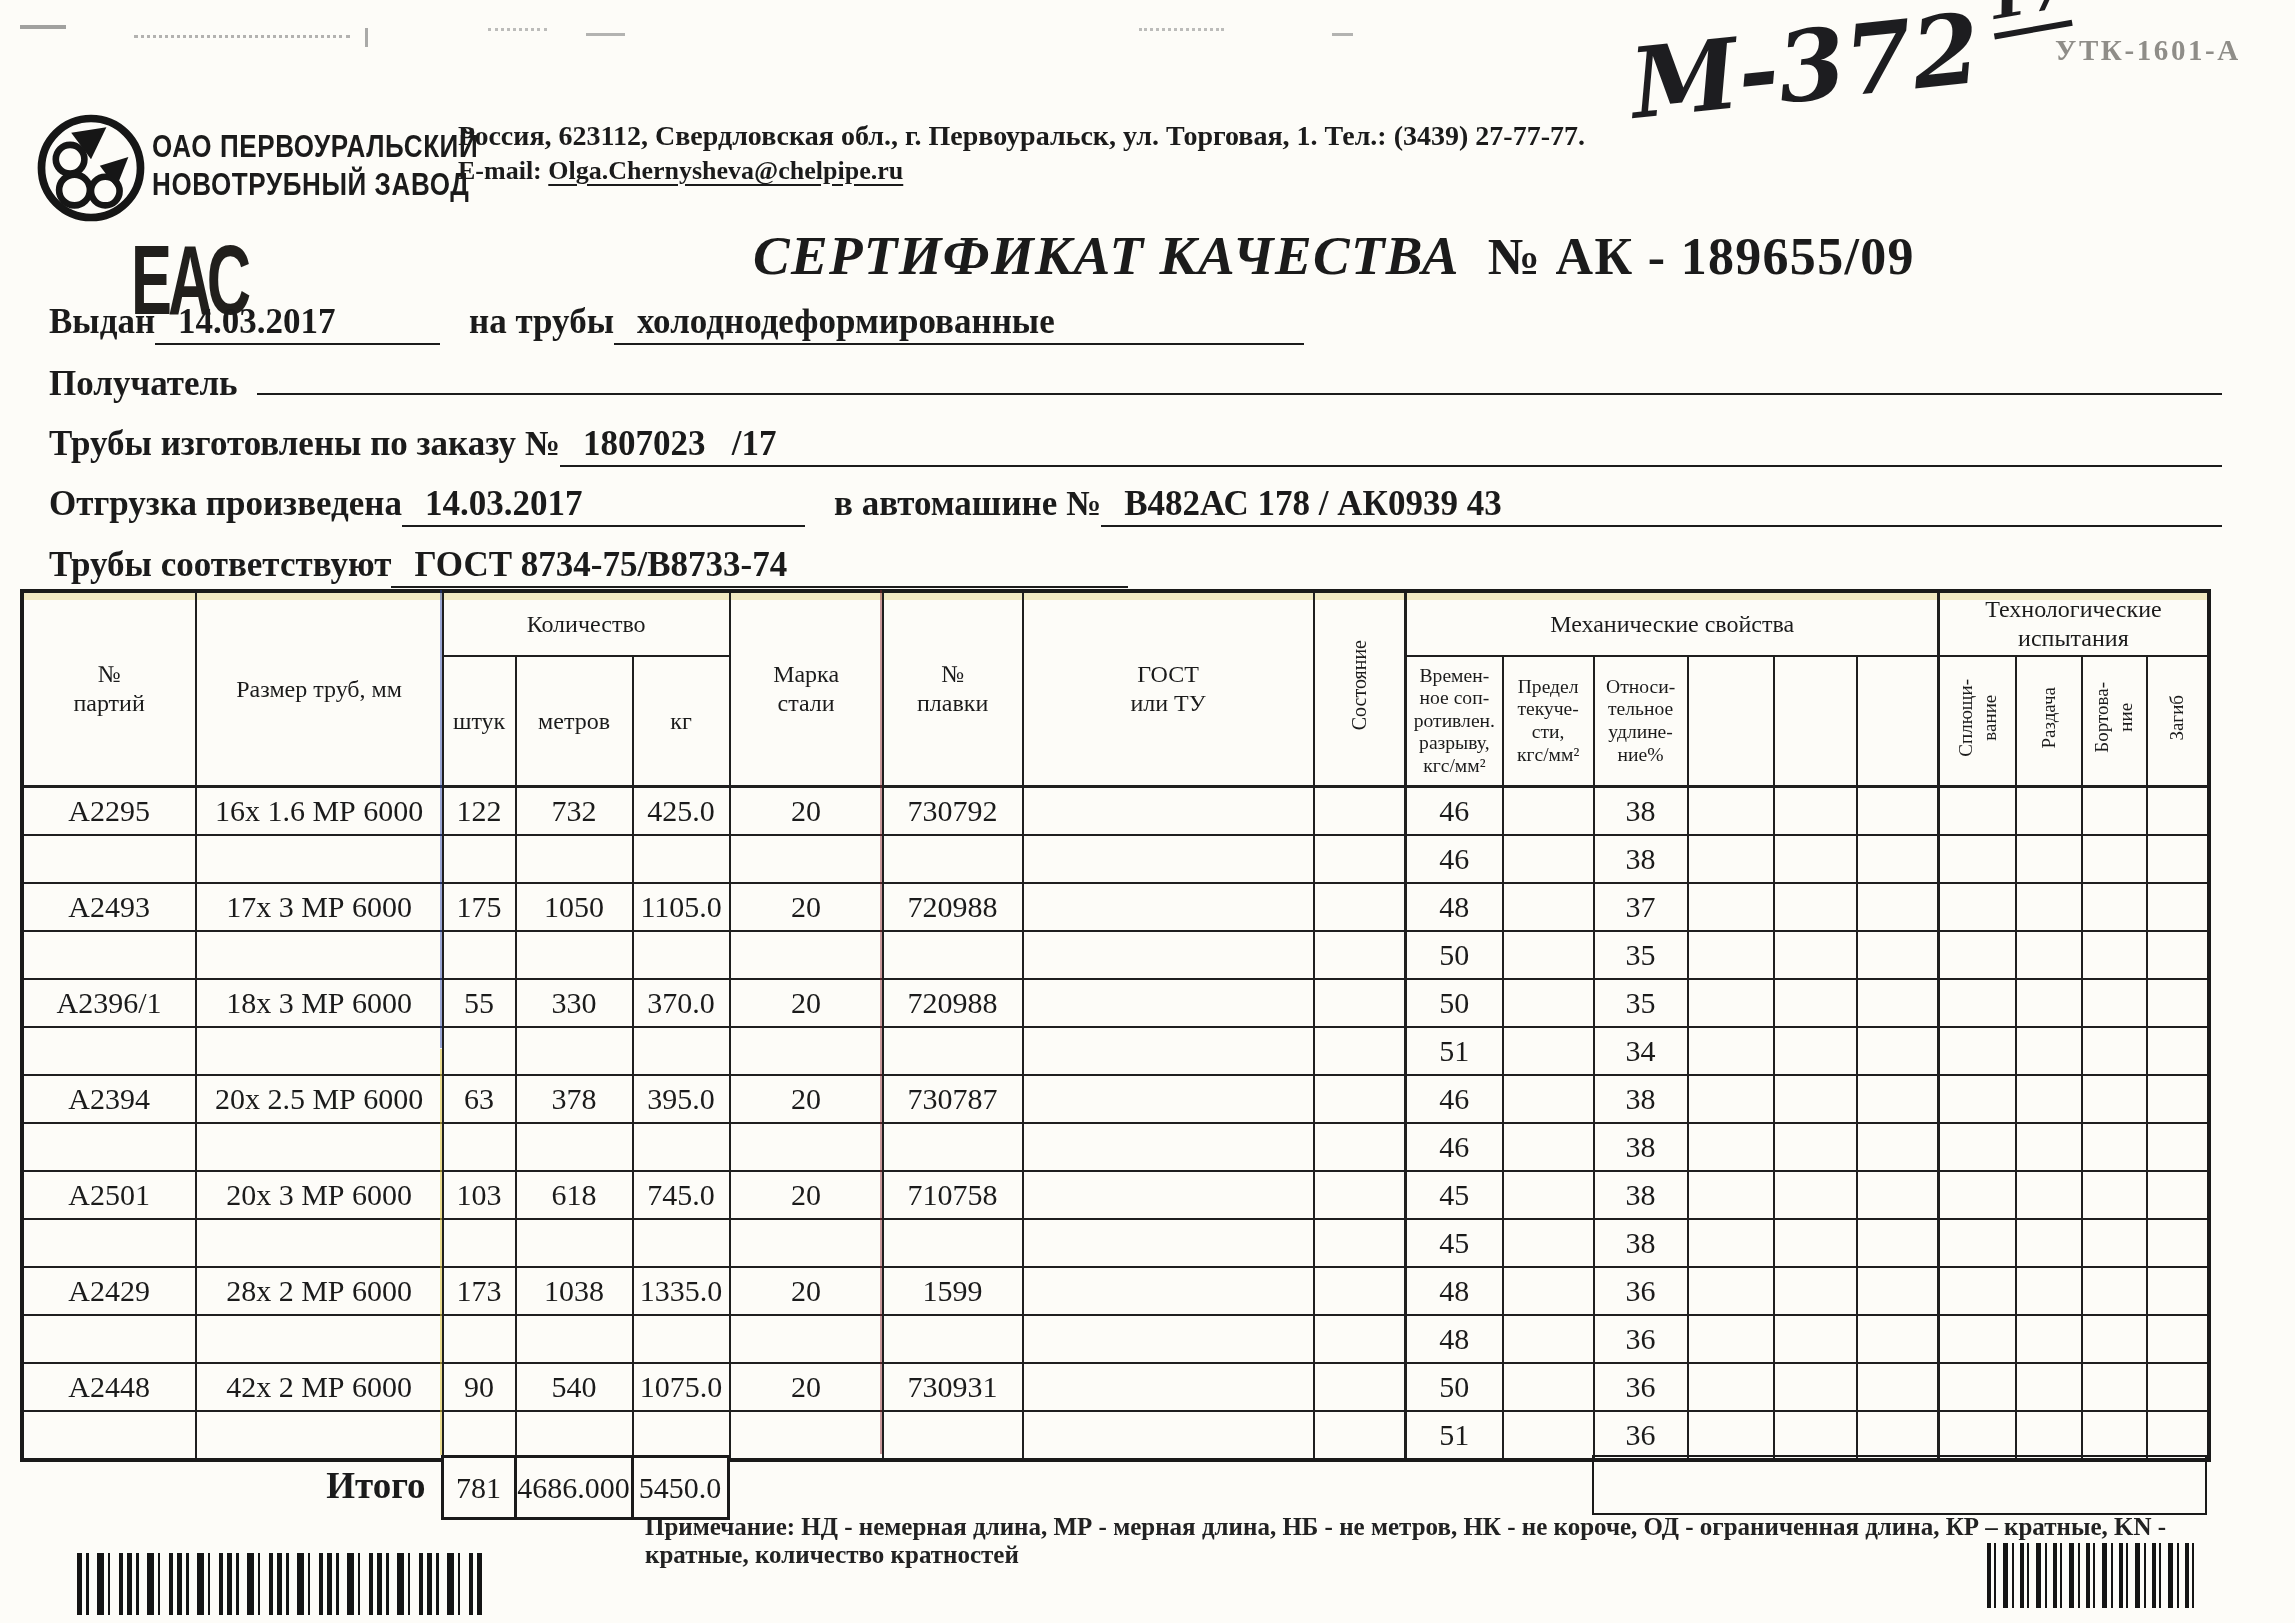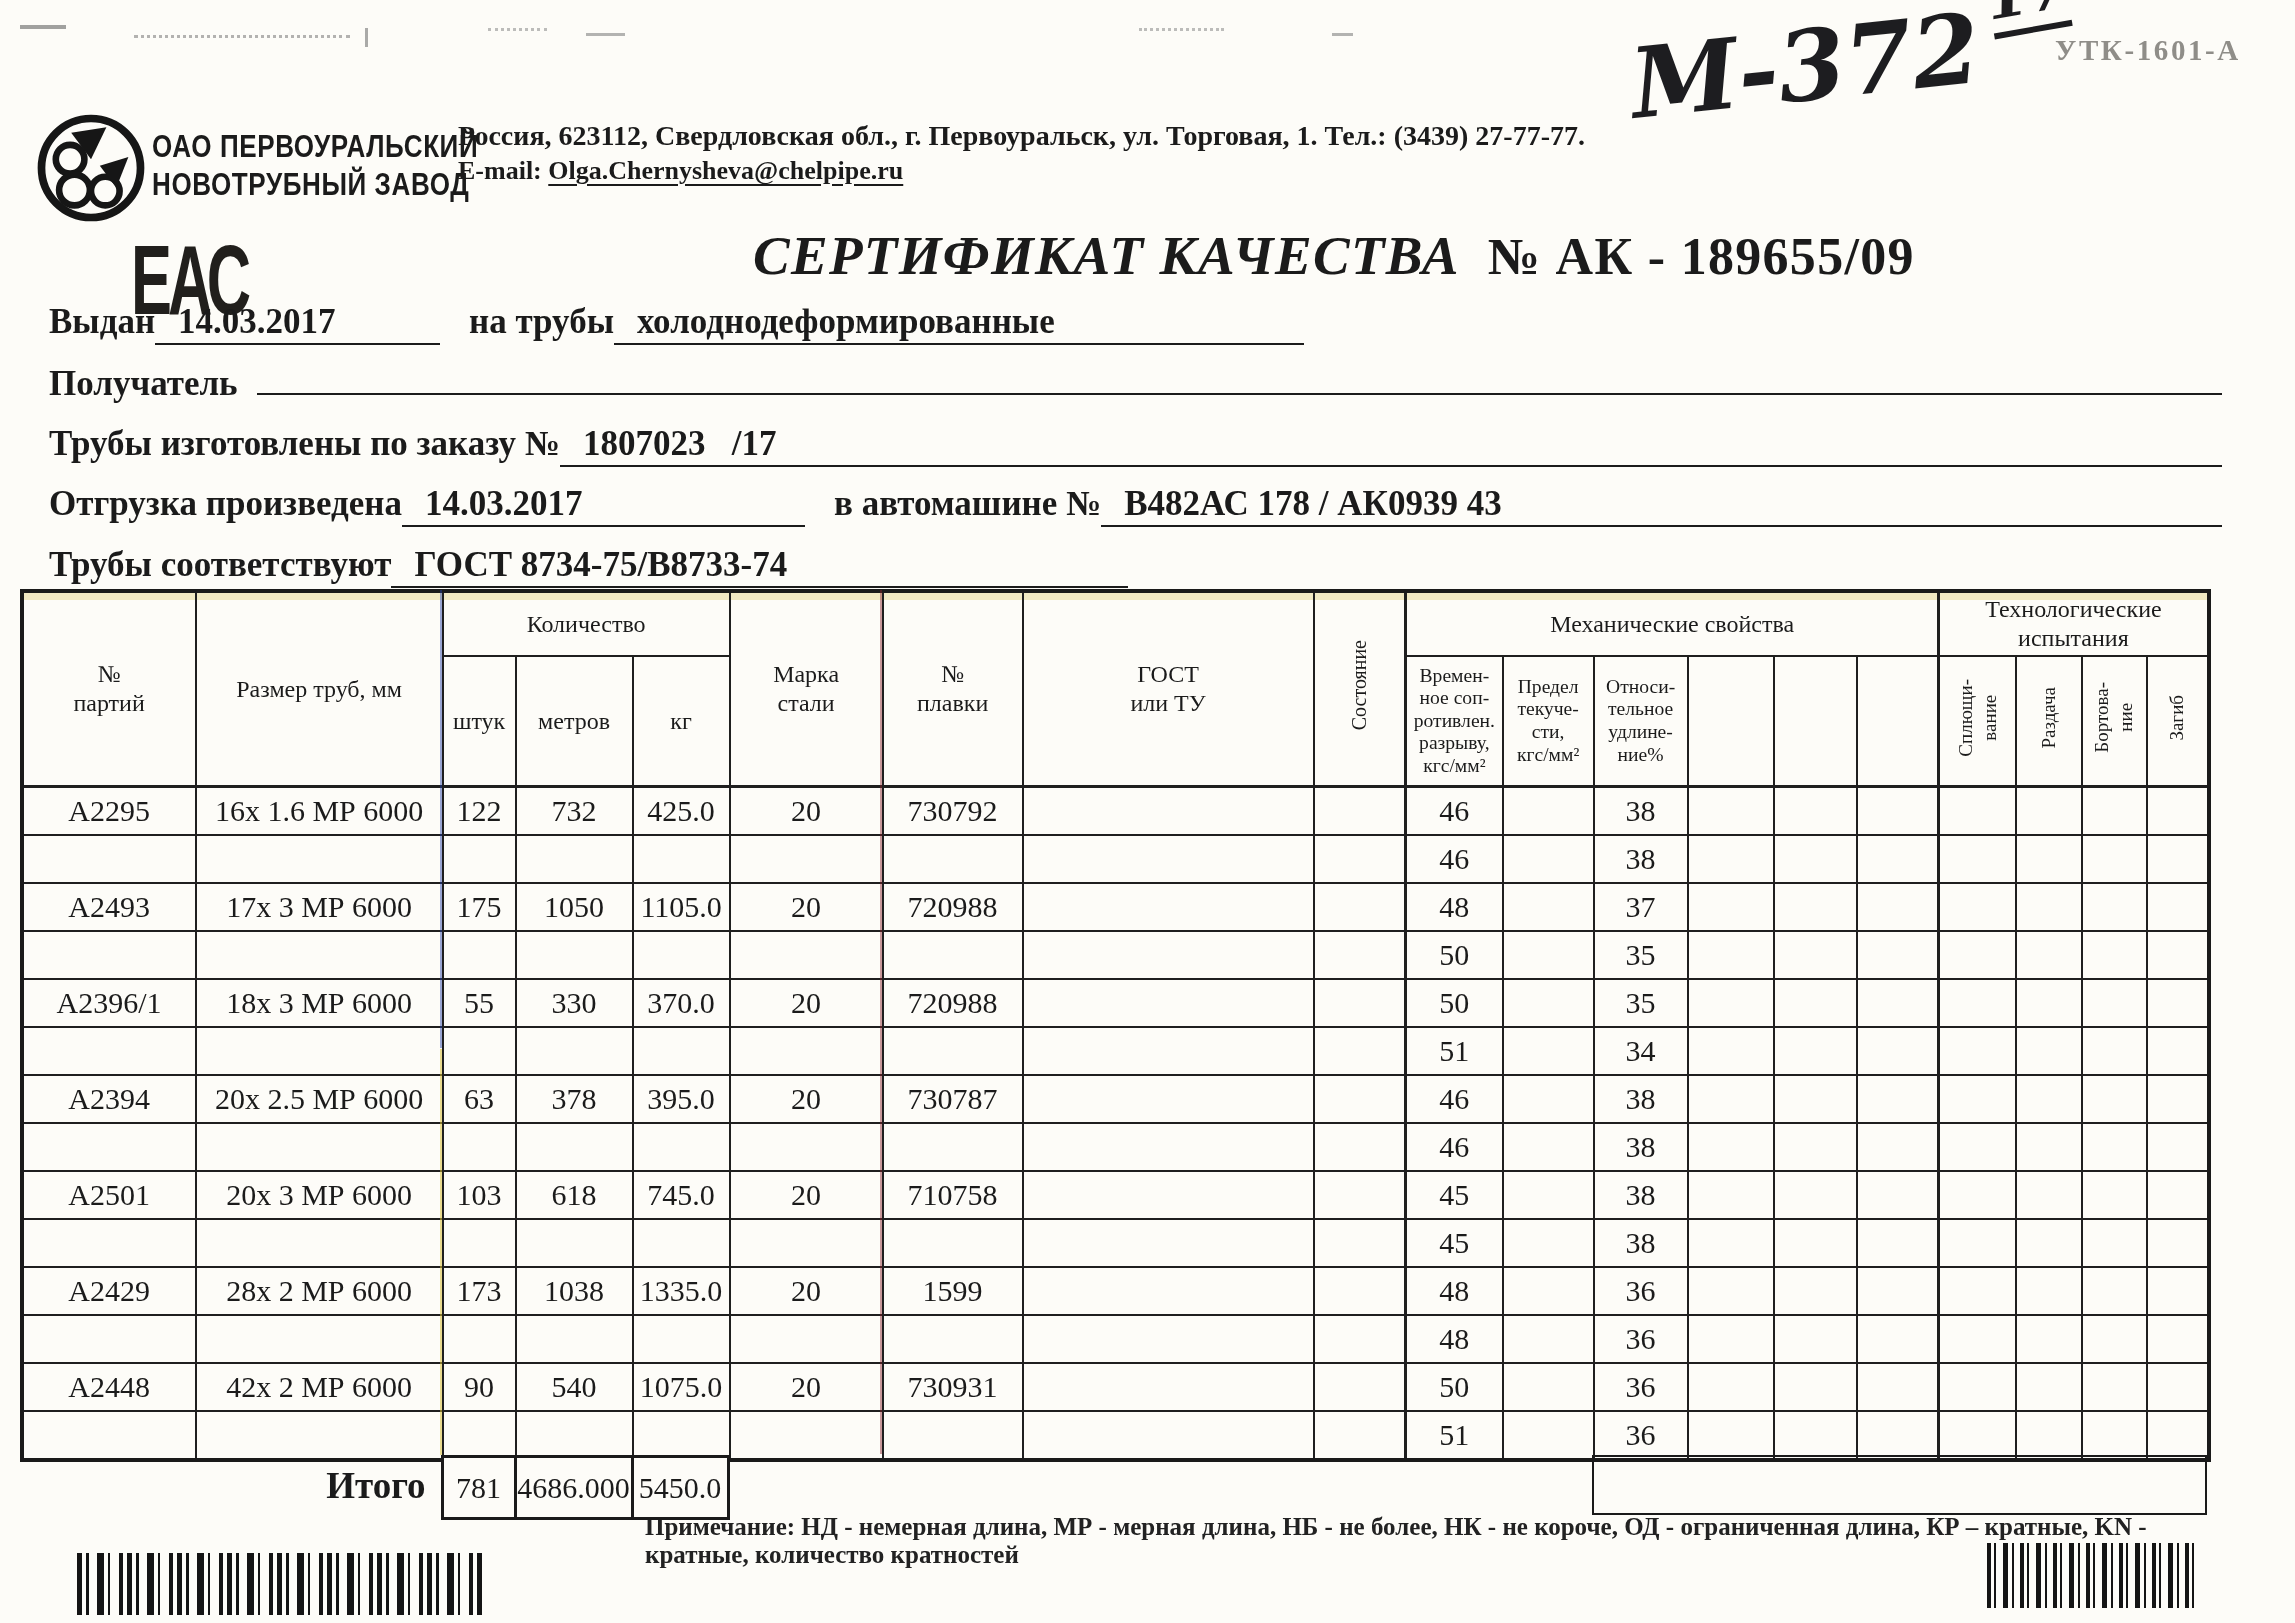--- a/index.html
+++ b/index.html
@@ -532,19 +532,19 @@
   <div class="art" style="left:880px;top:590px;height:864px;background:rgba(135,30,40,.45);"></div>
 
   <div class="totals">
     <div class="t-label">Итого</div>
     <div class="tot-box b-pcs">781</div>
     <div class="tot-box b-m">4686.000</div>
     <div class="tot-box b-kg">5450.0</div>
     <div class="tot-right"></div>
   </div>
 
-  <div class="footnote">Примечание: НД - немерная длина, МР - мерная длина, НБ - не более, НК - не короче, ОД - ограниченная длина, КР – кратные, KN - кратные, количество кратностей</div>
+  <div class="footnote">Примечание: НД - немерная длина, МР - мерная длина, НБ - не метров, НК - не короче, ОД - ограниченная длина, КР – кратные, KN - кратные, количество кратностей</div>
 
   <div class="barcode bc-left"></div>
   <div class="barcode bc-right"></div>
 
 </div>
 
 
 </body></html>

